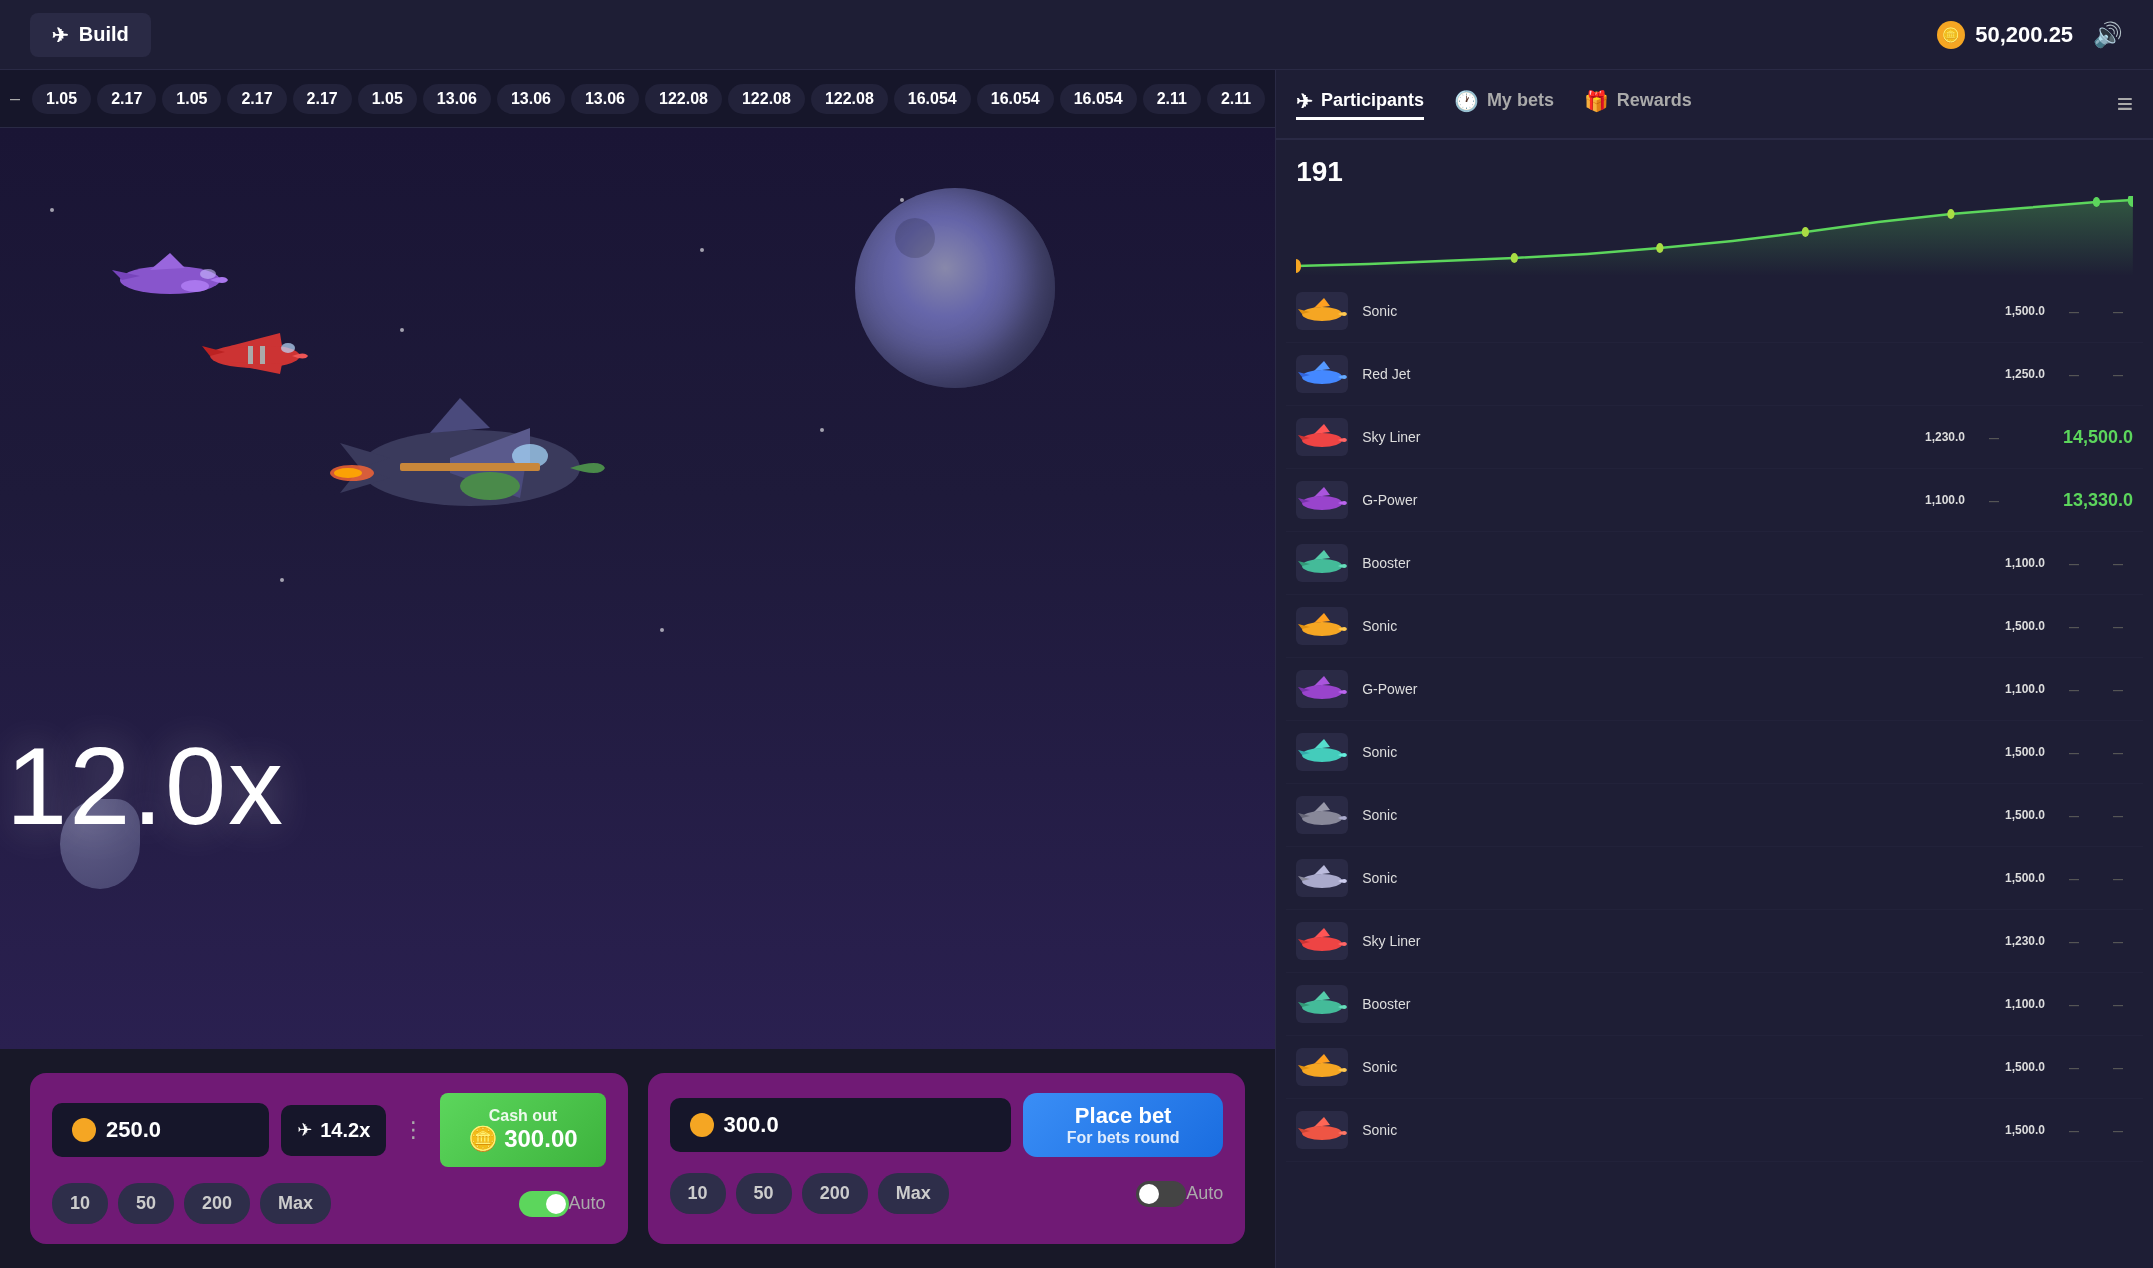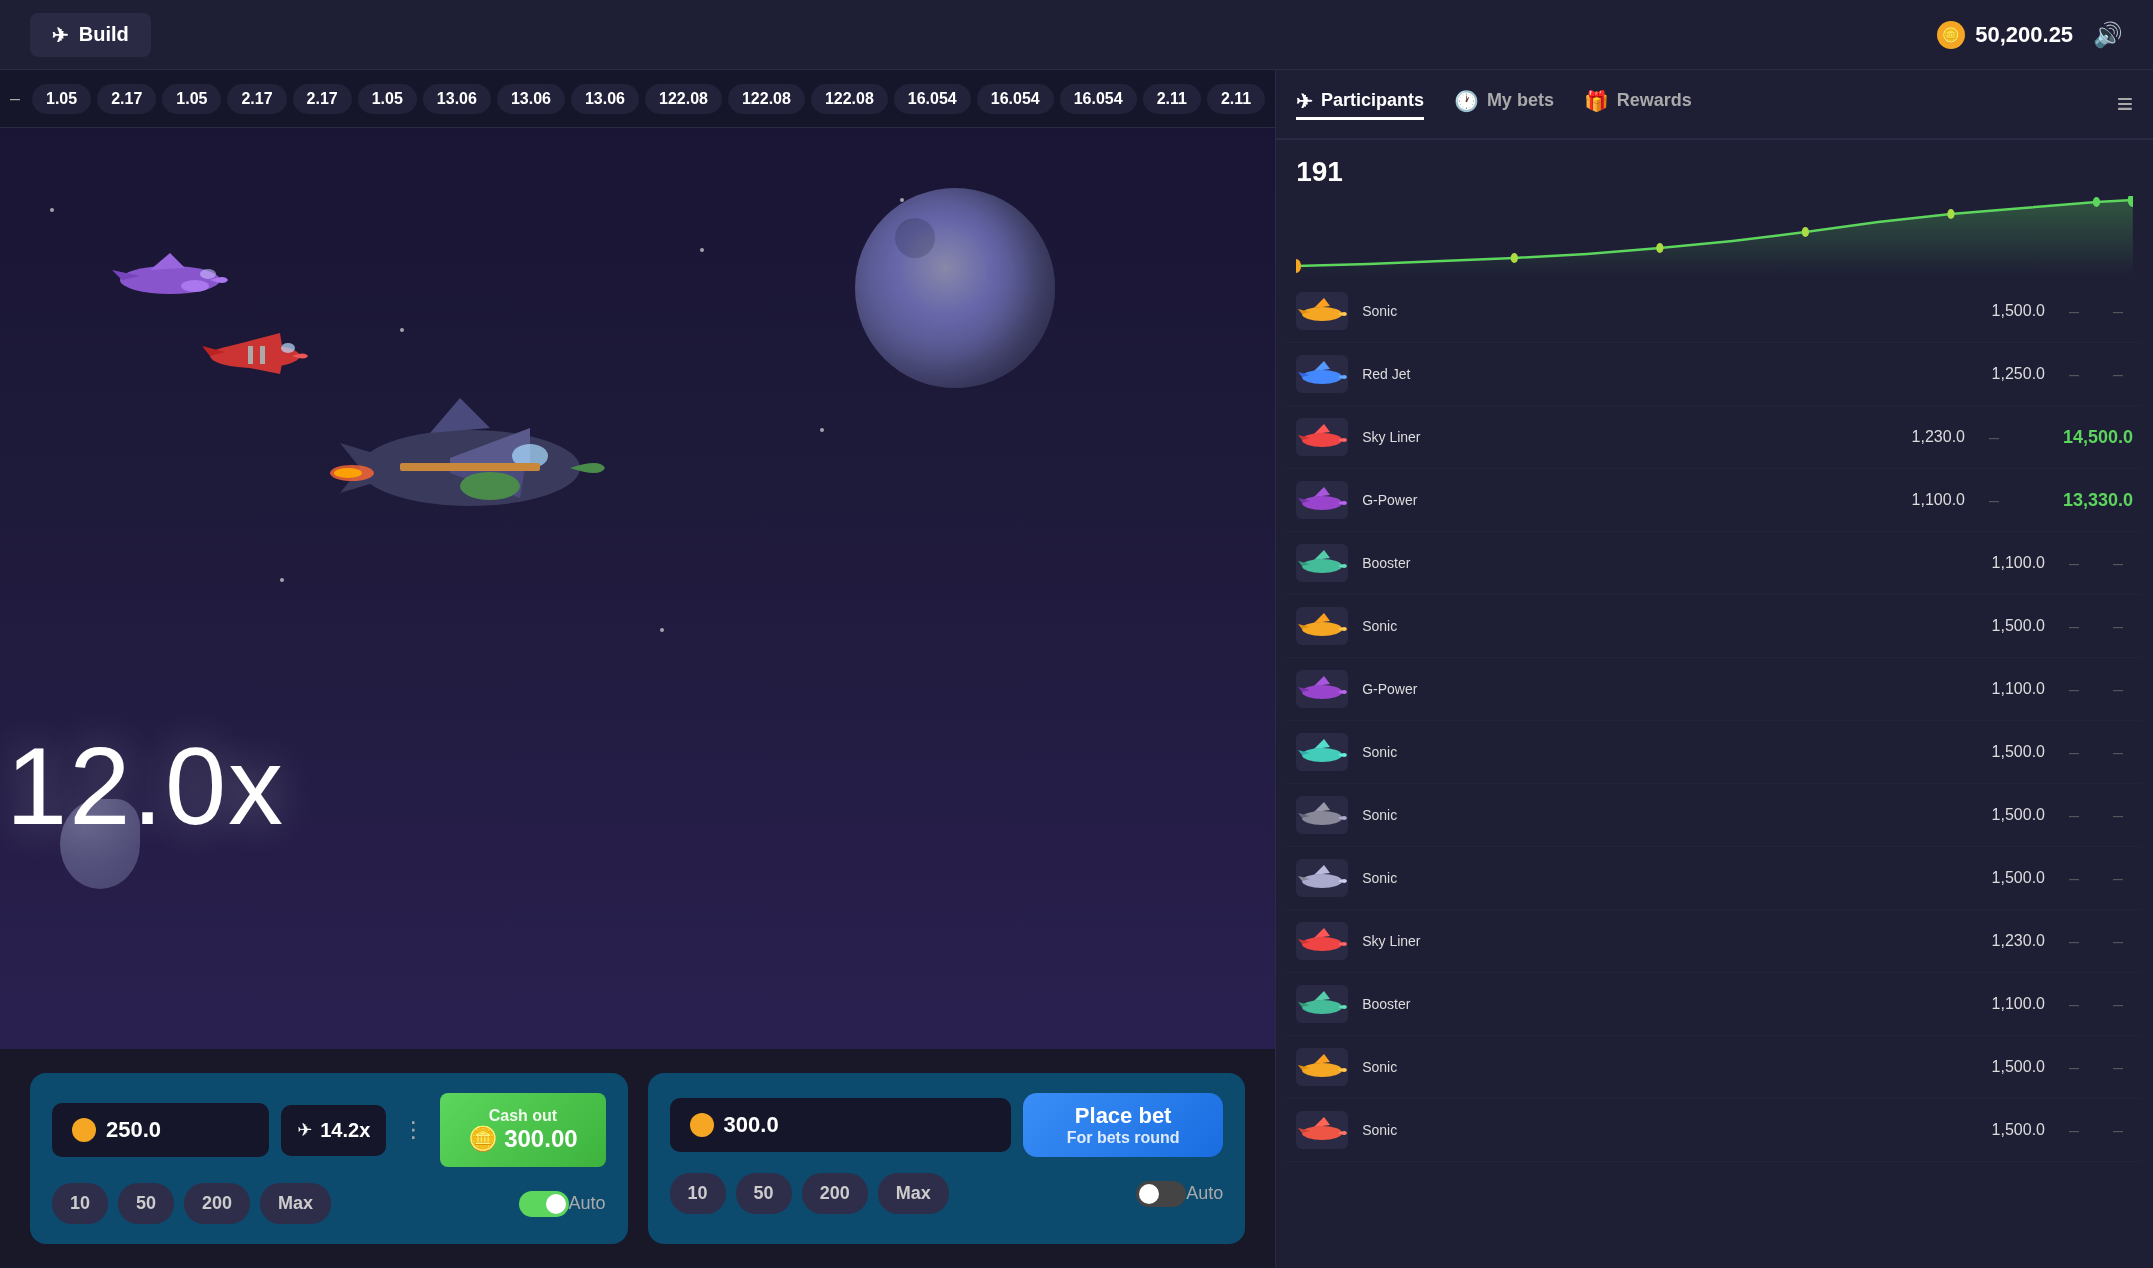--- a/index.html
+++ b/index.html
@@ -185,21 +185,21 @@
     
     .bet-area {
       background: #181828;
       padding: 24px 30px;
       display: flex;
       gap: 20px;
       flex-shrink: 0;
     }
 
     .bet-panel {
-      background: #0c4a6e;
+      background: #701a75;
       border-radius: 16px;
       padding: 20px 22px;
       flex: 1;
     }
 
     .bet-top {
       display: flex;
       align-items: center;
       gap: 12px;
       margin-bottom: 16px;
@@ -428,23 +428,23 @@
       flex-shrink: 0;
       overflow: hidden;
     }
     .participant-name {
       flex: 1;
       font-size: 14px;
       color: #ddd;
       font-weight: 500;
     }
     .participant-bet {
-      font-size: 16px;
+      font-size: 12px;
       color: #ddd;
-      font-weight: 400;
+      font-weight: 700;
       min-width: 100px;
       text-align: right;
     }
     .participant-dash {
       color: #555;
       font-size: 18px;
       min-width: 30px;
       text-align: center;
     }
     .participant-win {

